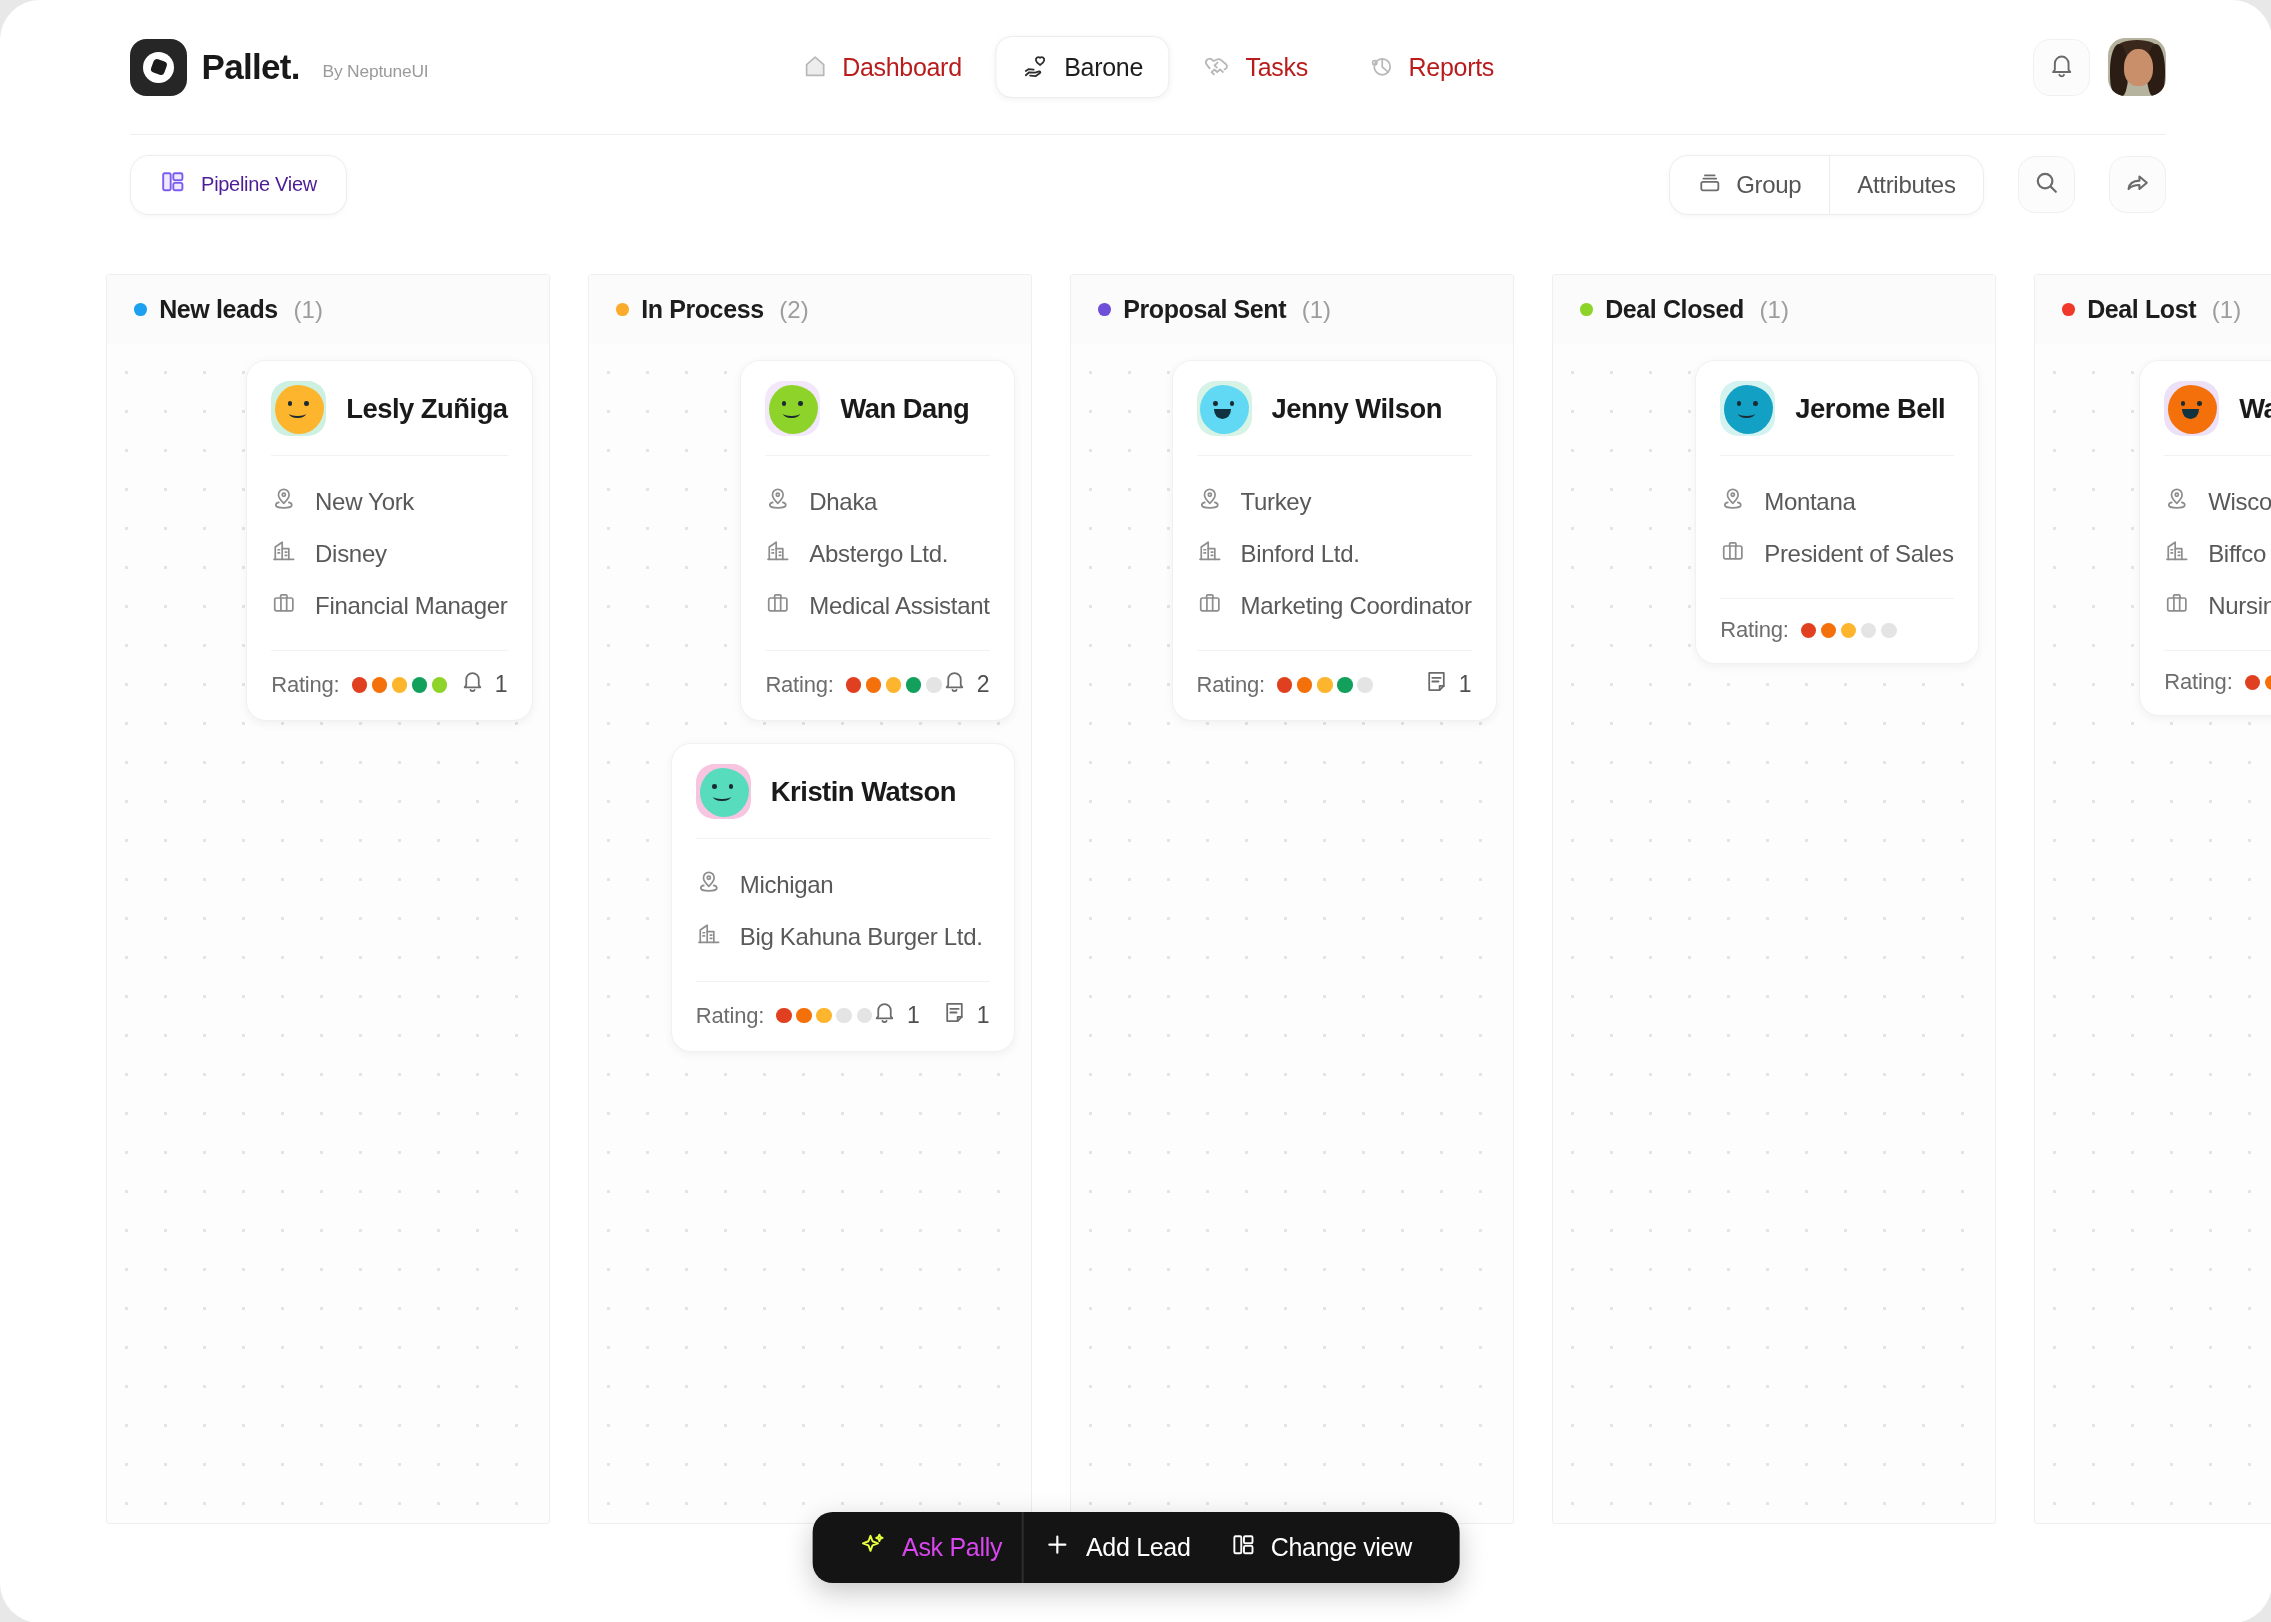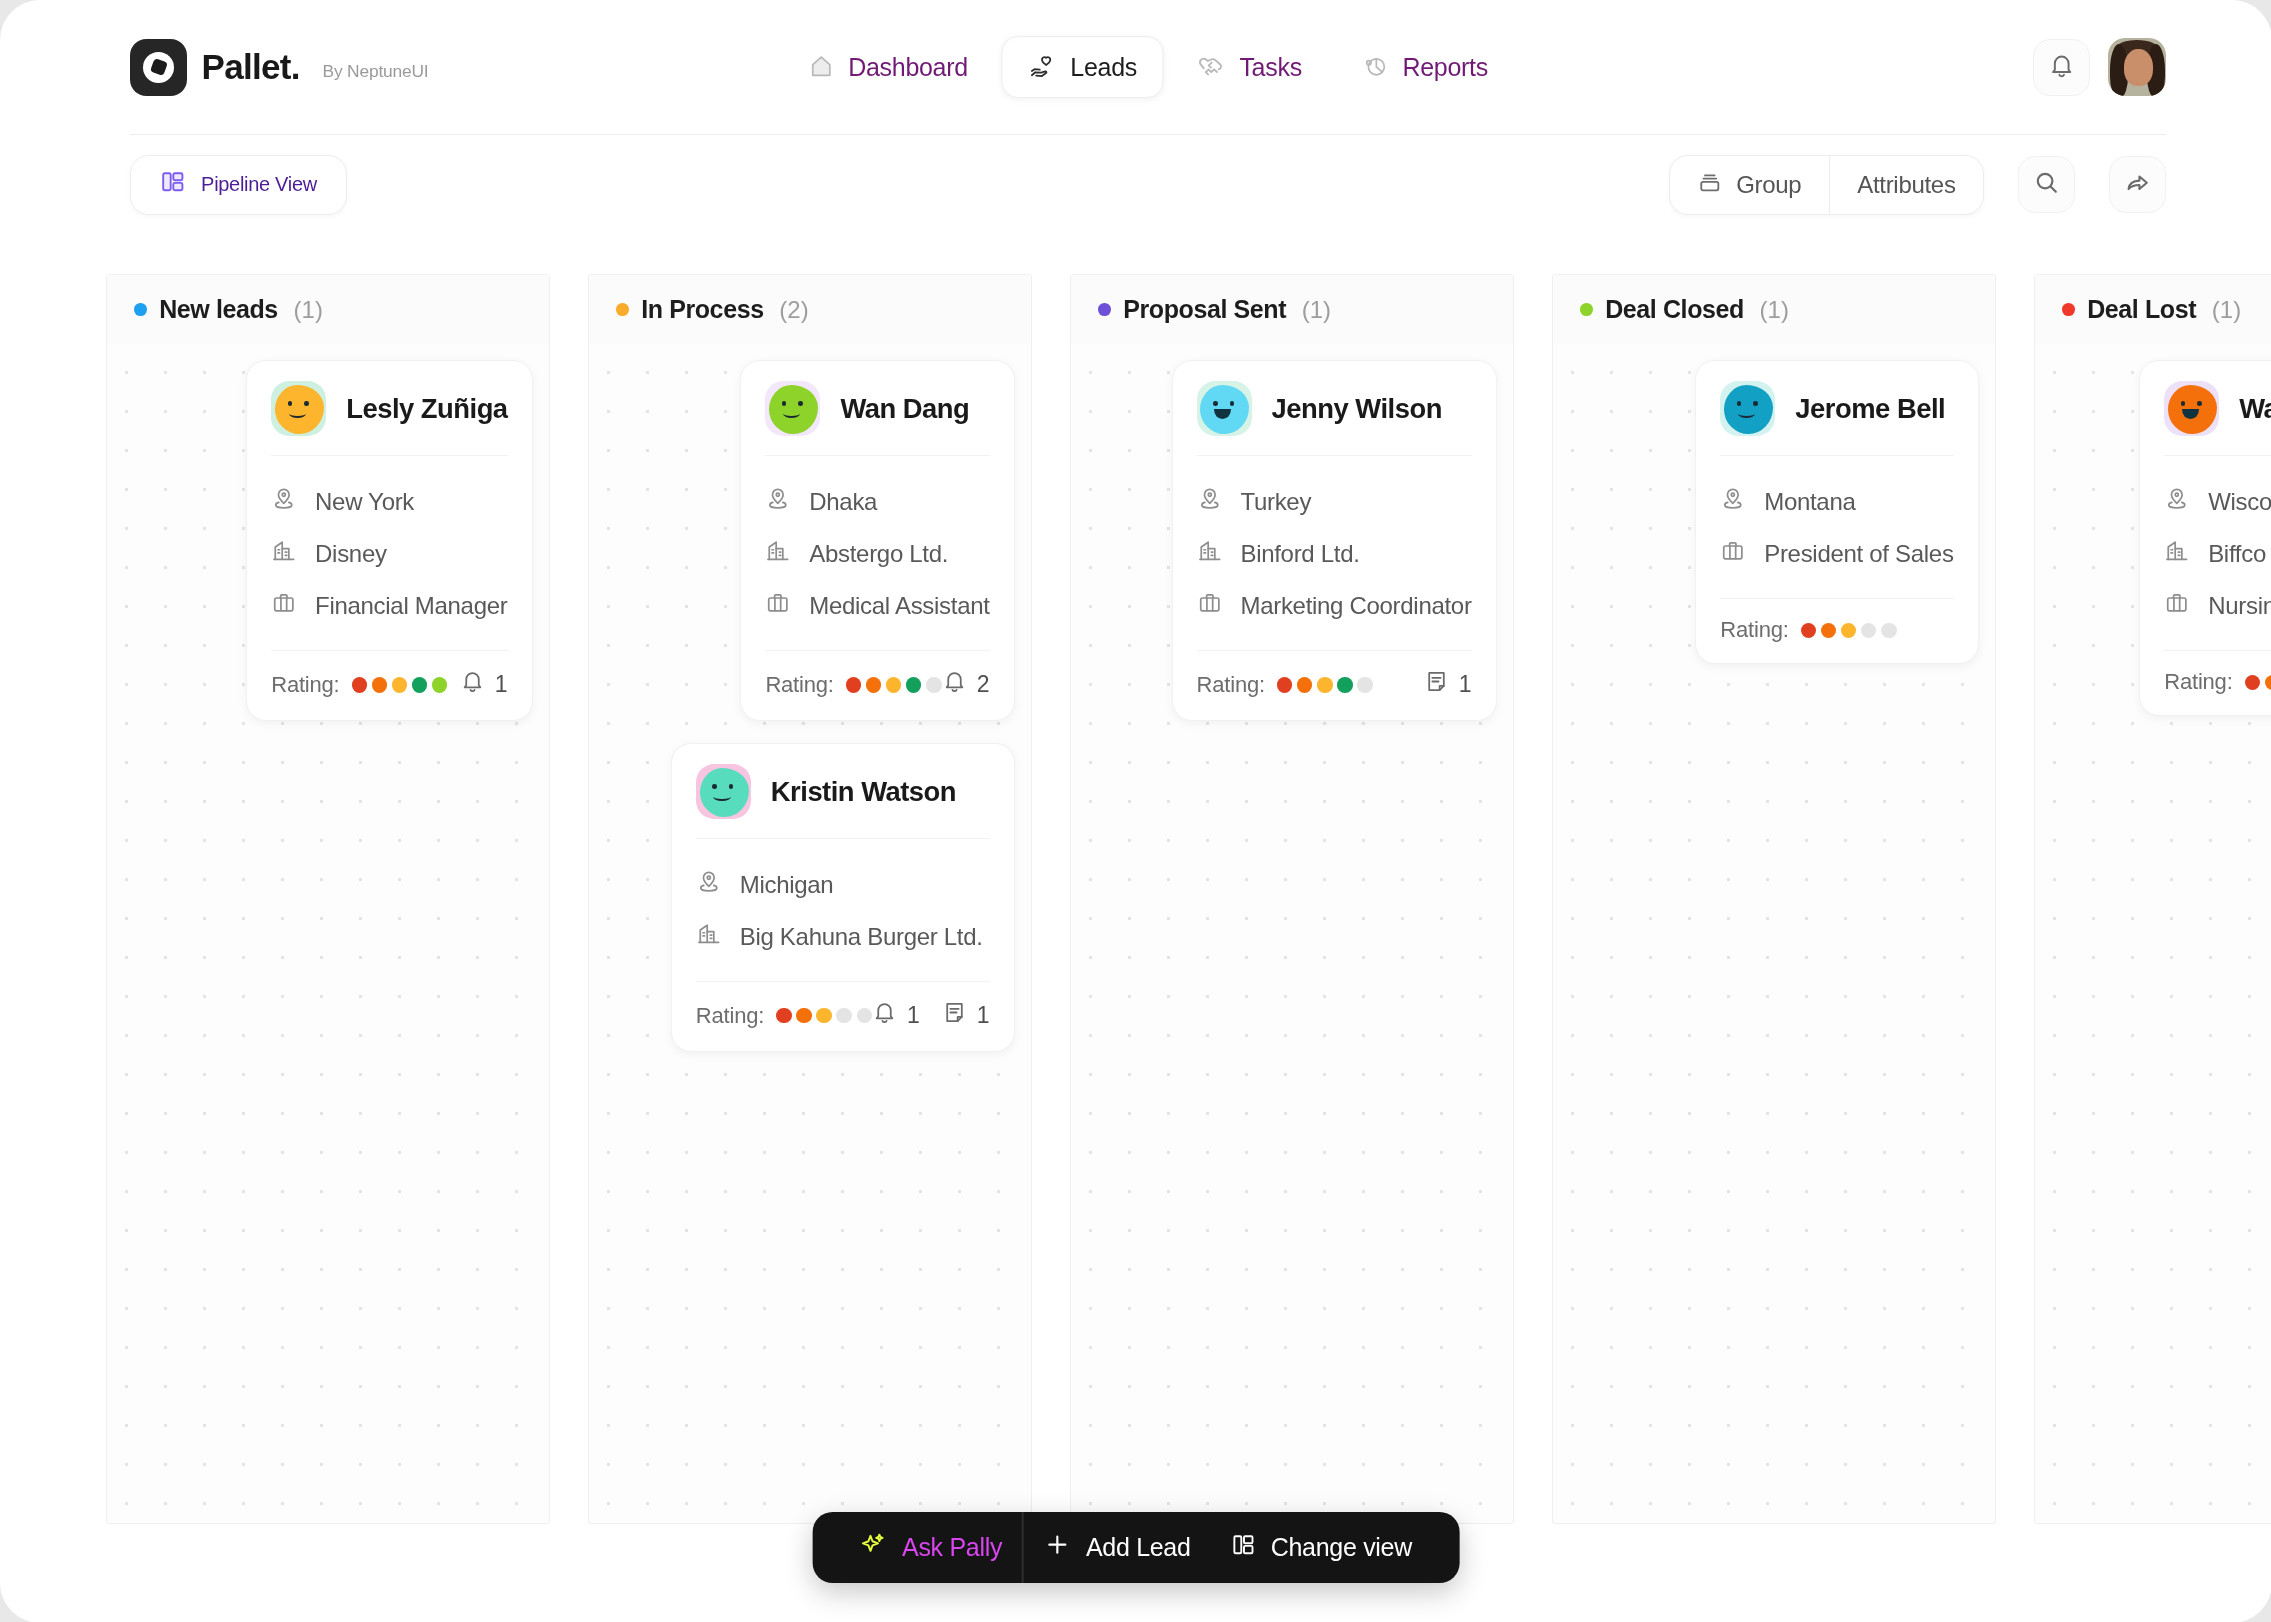--- a/index.html
+++ b/index.html
@@ -62,21 +62,21 @@
     position: absolute;
     left: 50%; top: 50%;
     transform: translate(-50%, -50%);
     display: flex; align-items: center; gap: 7.3px;
   }
   .nav-item {
     display: flex; align-items: center; gap: 14.6px;
     padding: 15.5px 25.6px;
     border-radius: 16.4px;
     font-size: 25px;
-    color: #701a75;
+    color: #b91c1c;
     letter-spacing: -0.3px;
     border: 1.8px solid transparent;
     white-space: nowrap;
   }
   .nav-item.active {
     color: #1d1d1d;
     background: #ffffff;
     border: 1.8px solid #ededed;
     box-shadow: 0 1.8px 6.4px rgba(0,0,0,0.05);
     font-weight: normal;
@@ -318,21 +318,21 @@
         <span>Dashboard</span>
       </div>
       <div class="nav-item active">
         <span>
           <svg width="27.4" height="27.4" viewBox="0 0 24 24" fill="none" stroke="#2d2d2d" stroke-width="1.6" stroke-linecap="round" stroke-linejoin="round">
               <path d="M15.5 4.2c1.7-1.3 4 .1 3.6 2.2-.35 1.9-2.6 3.5-3.6 4.1-1-.6-3.25-2.2-3.6-4.1-.4-2.1 1.9-3.5 3.6-2.2z"></path>
               <path d="M3 19.5l3-2.6 5.2.3 3.4-1.1c.9-.3 1.6.9.8 1.5l-3.6 2.6-5-.4"></path>
               <path d="M3 15.8l2.3-1.6 4.6.4"></path>
             </svg>
         </span>
-        <span>Leads</span>
+        <span>Barone</span>
       </div>
       <div class="nav-item">
         <span>
           <svg width="27.4" height="27.4" viewBox="0 0 24 24" fill="none" stroke="#b8b8b8" stroke-width="1.6" stroke-linecap="round" stroke-linejoin="round">
               <path d="M5.5 13.5 2.8 10A3.2 3.2 0 0 1 7 5.4l2.2 1.6 2.7-1.3a3.4 3.4 0 0 1 3.7.5l4.2 3.6a2.6 2.6 0 0 1-1.3 4.5"></path>
               <path d="M9.3 18.8l-2.1-2 2.4-2.3 2.4 2.1 2.6-2.2 2.5 2.2"></path>
               <path d="M12.4 8.4 9.8 10.9l2 1.9"></path>
             </svg>
         </span>
         <span>Tasks</span>

